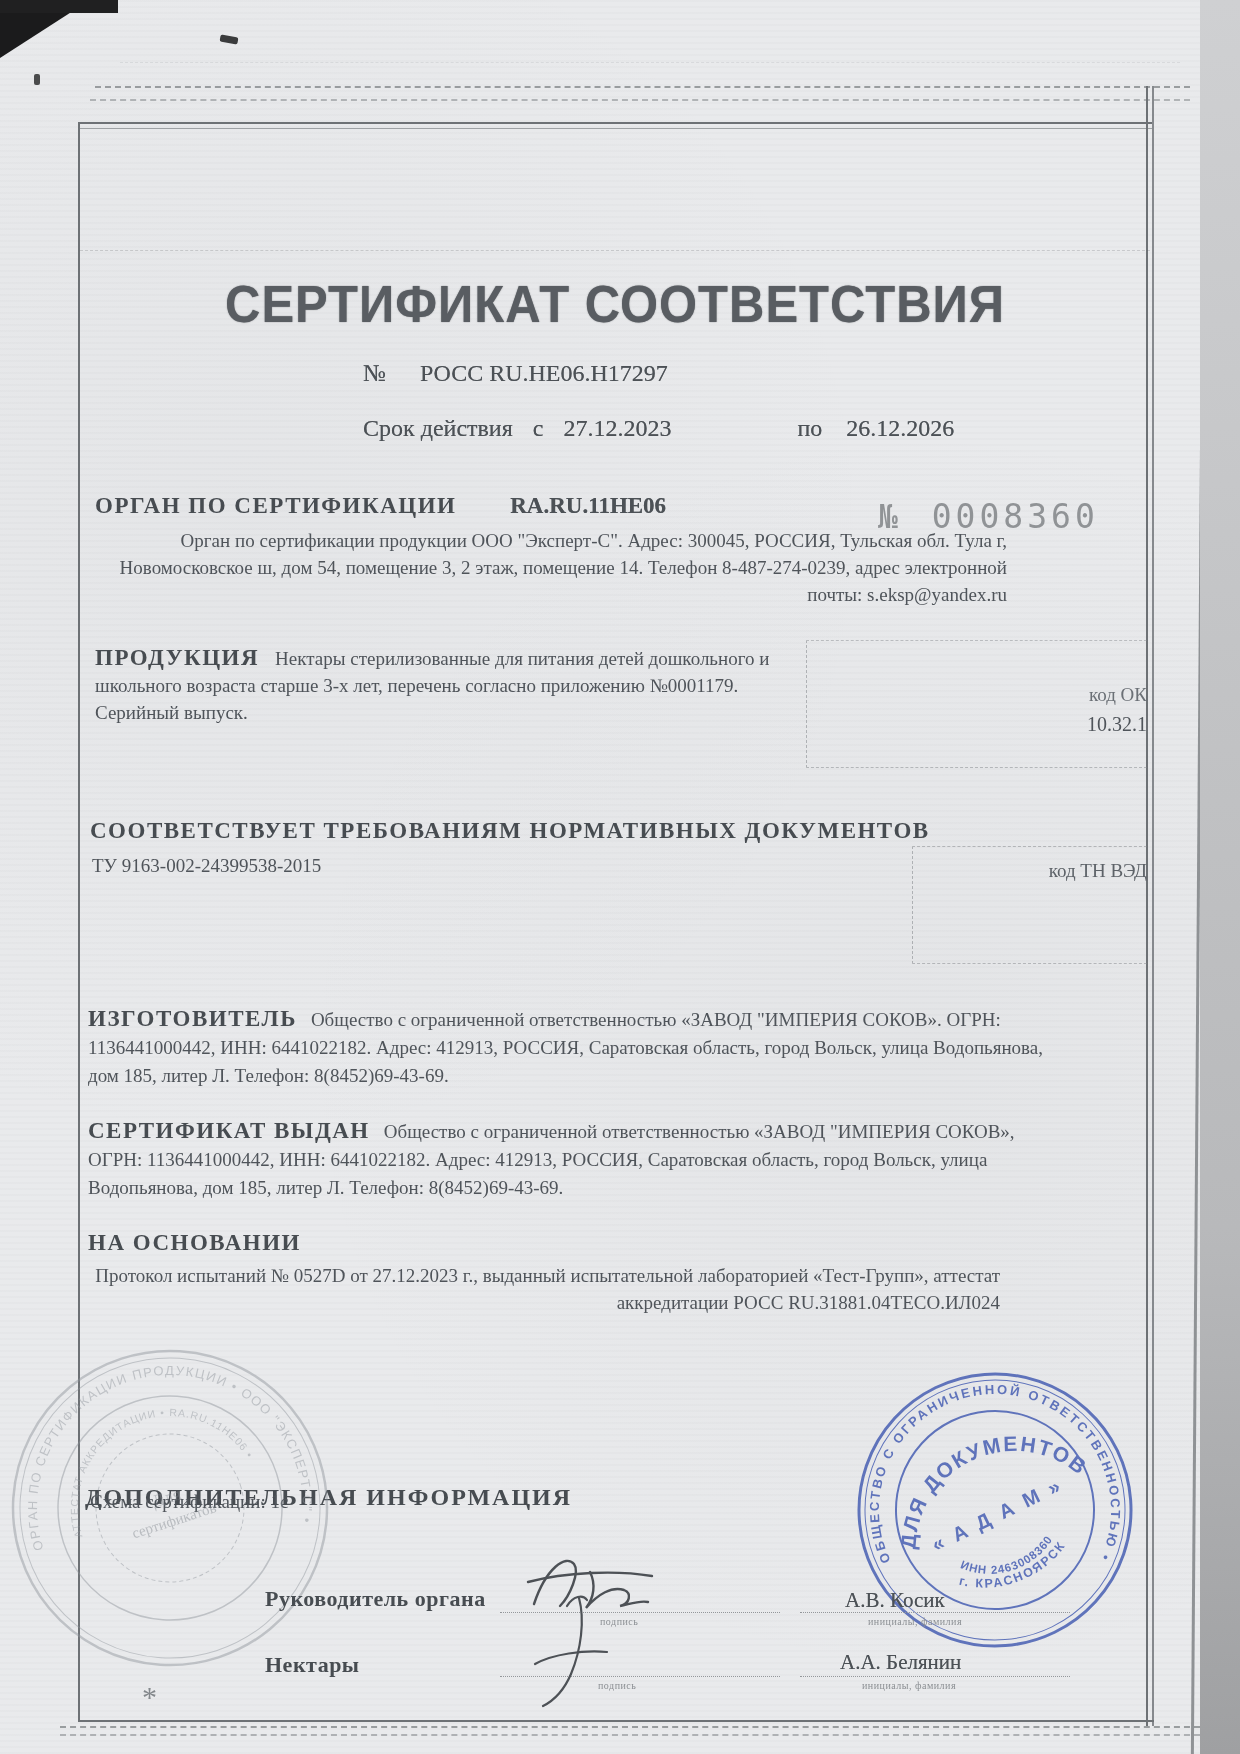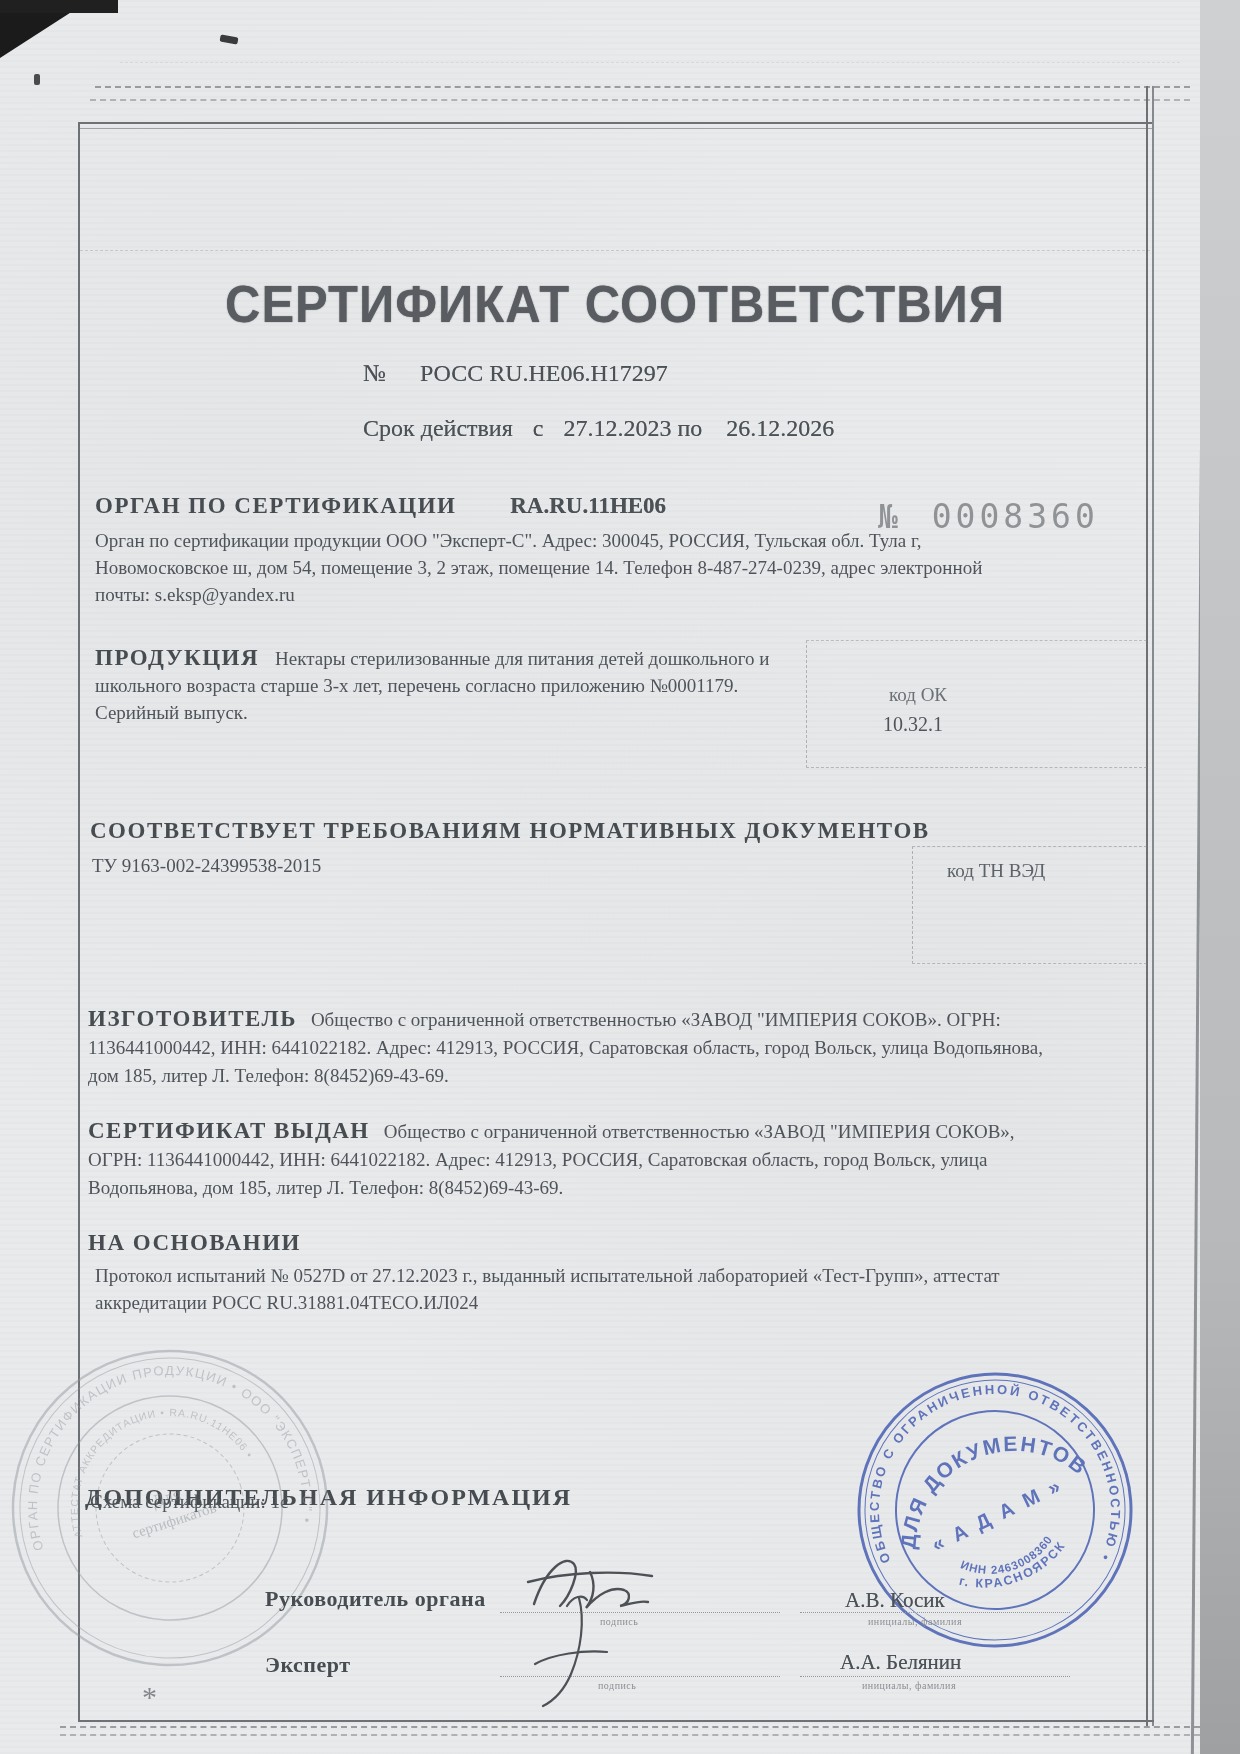--- a/index.html
+++ b/index.html
@@ -6,21 +6,21 @@
   body{background:#b9babc;font-family:"Liberation Serif","DejaVu Serif",serif;}
   .page{position:relative;width:1240px;height:1754px;overflow:hidden;
         background:#e9eaec;
         background-image:
           repeating-linear-gradient(0deg, rgba(120,124,128,.03) 0 2px, transparent 2px 6px),
           radial-gradient(circle at 20% 30%, rgba(140,144,148,.05), transparent 40%),
           radial-gradient(circle at 75% 60%, rgba(140,144,148,.06), transparent 45%);}
   .abs{position:absolute;}
   .txt{color:#4c5156;text-shadow:0 0 .6px rgba(76,81,86,.7);}
   .h{font-weight:600;letter-spacing:1.5px;color:#474c51;}
-  .b{font-size:19px;line-height:27px;color:#4f545a;}
+  .b{font-size:19px;line-height:27px;color:#4f545a;text-align:right;}
   .cap{font-size:10px;color:#8b8f93;letter-spacing:.5px;}
   .dotl{border-bottom:1.6px dotted #94979b;}
   .dash{border-top:2px dashed rgba(88,92,96,.55);}
   .thin-dash{border-top:1px dashed rgba(88,92,96,.45);}
   .frame-line{background:#6d7175;}
   .serial{font-family:"DejaVu Sans Mono",monospace;color:#909396;letter-spacing:4px;}
   svg text{text-shadow:none;}
 </style>
 </head>
 <body>
@@ -53,21 +53,21 @@
 
   <div class="abs txt" style="left:363px;top:360px;font-size:24px;">
     <span>№</span>
     <span style="margin-left:28px;">РОСС RU.HE06.H17297</span>
   </div>
 
   <div class="abs txt" style="left:363px;top:415px;font-size:24px;">
     <span>Срок действия</span>
     <span style="margin-left:14px;">с</span>
     <span style="margin-left:14px;">27.12.2023</span>
-    <span style="">по</span>
+    <span style="margin-left:120px;">по</span>
     <span style="margin-left:18px;">26.12.2026</span>
   </div>
 
   <div class="abs serial" style="left:878px;top:450px;font-size:33px;margin-top:47px;">
     <span style="letter-spacing:0;margin-right:10px;">№</span>
     <span>0008360</span>
   </div>
 
   <div class="abs" style="left:95px;top:493px;font-size:23px;">
     <span class="h">ОРГАН ПО СЕРТИФИКАЦИИ</span>
@@ -159,21 +159,21 @@
       <path d="M14 56 C 26 20, 46 6, 54 16 C 60 24, 50 48, 40 58"></path>
       <path d="M8 34 C 46 24, 96 22, 132 28"></path>
       <path d="M70 24 C 76 36, 74 50, 66 60 C 78 46, 92 38, 104 42 C 112 45, 110 56, 100 58 C 110 56, 120 52, 128 54"></path>
     </g>
   </svg>
   <div class="abs cap" style="left:600px;top:1616px;">подпись</div>
   <div class="abs dotl" style="left:800px;top:1590px;width:270px;height:22px;"></div>
   <div class="abs txt" style="left:845px;top:1588px;font-size:21px;">А.В. Косик</div>
   <div class="abs cap" style="left:868px;top:1616px;">инициалы, фамилия</div>
 
-  <div class="abs h" style="left:265px;top:1652px;font-size:22px;letter-spacing:.5px;">Эксперт</div>
+  <div class="abs h" style="left:265px;top:1652px;font-size:22px;letter-spacing:.5px;">Нектары</div>
   <div class="abs dotl" style="left:500px;top:1654px;width:280px;height:22px;"></div>
   <svg class="abs" style="left:505px;top:1592px;" width="140" height="118" viewBox="0 0 140 118">
     <g fill="none" stroke="#4d5156" stroke-width="2.2" stroke-linecap="round">
       <path d="M62 14 C 68 4, 78 2, 82 8"></path>
       <path d="M74 6 C 80 28, 76 58, 66 82 C 60 96, 50 108, 38 114"></path>
       <path d="M30 72 C 48 62, 78 58, 102 60"></path>
     </g>
   </svg>
   <div class="abs cap" style="left:598px;top:1680px;">подпись</div>
   <div class="abs dotl" style="left:800px;top:1654px;width:270px;height:22px;"></div>

